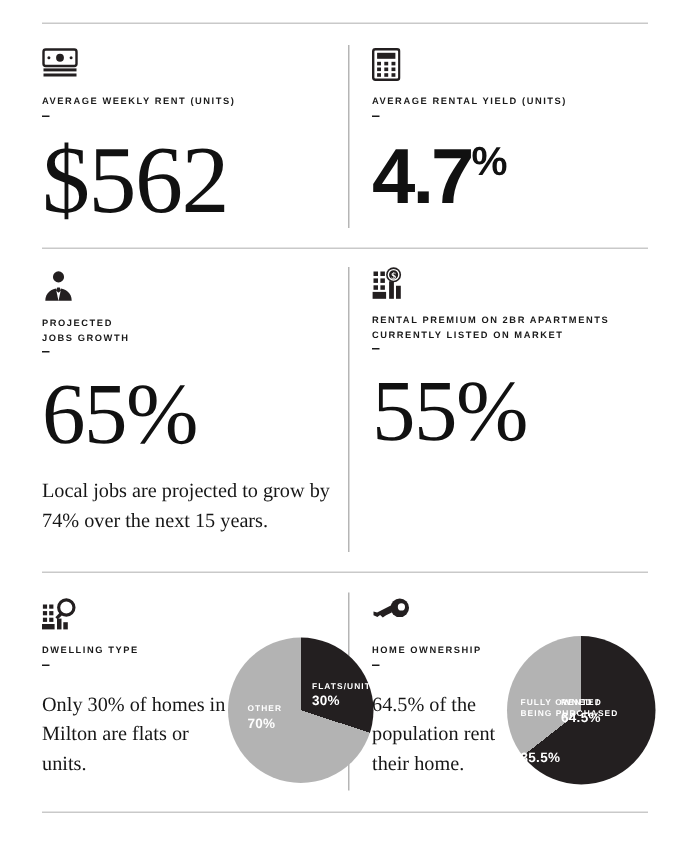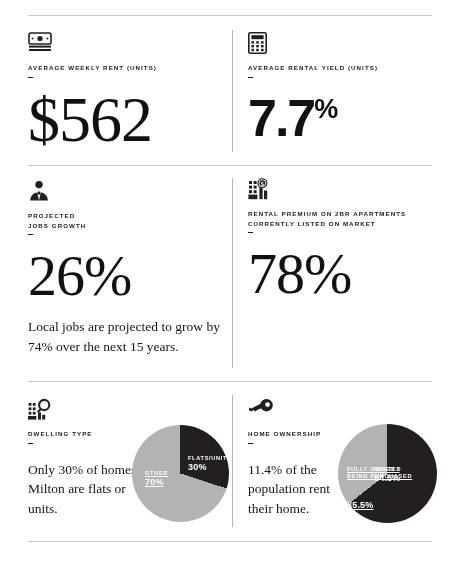--- a/index.html
+++ b/index.html
@@ -88,21 +88,21 @@
   .pie{border-radius:50%;position:relative;}
   .pie-label{
     position:absolute;
     font-family:"Liberation Sans", sans-serif;
     font-weight:bold;
     text-transform:uppercase;
     line-height:1.25;
   }
   .pie-label .pct{display:block;font-size:9px;letter-spacing:.2px;}
   .pie-label .nm{display:block;font-size:5.6px;letter-spacing:.7px;}
-  .lbl-light{color:#ffffff;text-decoration:underline;}
+  .lbl-light{color:#ffffff;}
   .lbl-dark{color:#ffffff;}
 </style>
 </head>
 <body>
 
 <div class="sheet">
 
   <div class="hrule r0"></div>
   <div class="hrule r1"></div>
   <div class="hrule r2"></div>
@@ -140,37 +140,37 @@
         <rect x="8.2" y="13" width="2.6" height="2.4" fill="#231f20"></rect>
         <rect x="13" y="13" width="2.6" height="2.4" fill="#231f20"></rect>
         <rect x="3.4" y="16.8" width="2.6" height="2.4" fill="#231f20"></rect>
         <rect x="8.2" y="16.8" width="2.6" height="2.4" fill="#231f20"></rect>
         <rect x="13" y="16.8" width="2.6" height="2.4" fill="#231f20"></rect>
       </svg>
     </span>
     <p class="kicker">Average rental yield (units)</p>
     <div class="dash"></div>
     <p class="stat-sans">
-      <span>7.7</span><span class="sup">%</span>
+      <span>4.7</span><span class="sup">%</span>
     </p>
   </div>
 
   <div class="cell c-ml">
     <span class="icon">
       <svg width="22" height="22" viewBox="0 0 22 22">
         <circle cx="11" cy="4.6" r="3.7" fill="#231f20"></circle>
         <path d="M2.2 20.5c0-5 3.9-8.3 8.8-8.3s8.8 3.3 8.8 8.3z" fill="#231f20"></path>
         <path d="M9.1 11.6h3.8l-1.9 9z" fill="#ffffff"></path>
         <path d="M10.15 11.6h1.7l.85 2-1.7 1.5-1.7-1.5z" fill="#231f20"></path>
       </svg>
     </span>
     <p class="kicker" style="white-space:pre-line;">Projected
 jobs growth</p>
     <div class="dash"></div>
-    <p class="stat-serif stat-pct">26%</p>
+    <p class="stat-serif stat-pct">65%</p>
     <p class="body-serif">Local jobs are projected to grow by 74% over the next 15 years.</p>
   </div>
 
   <div class="cell c-mr">
     <span class="icon">
       <svg width="24" height="22" viewBox="0 0 24 22">
         <rect x="1" y="3" width="3" height="3" fill="#231f20"></rect>
         <rect x="5.6" y="3" width="3" height="3" fill="#231f20"></rect>
         <rect x="1" y="7.6" width="3" height="3" fill="#231f20"></rect>
         <rect x="5.6" y="7.6" width="3" height="3" fill="#231f20"></rect>
@@ -179,21 +179,21 @@
         <rect x="0.4" y="16.6" width="9" height="4.6" fill="#231f20"></rect>
         <rect x="11.4" y="9.5" width="3.2" height="11.7" fill="#231f20"></rect>
         <rect x="16" y="12.5" width="3.2" height="8.7" fill="#231f20"></rect>
         <circle cx="14.4" cy="5.2" r="5" fill="#231f20"></circle>
         <circle cx="14.4" cy="5.2" r="3.5" fill="none" stroke="#ffffff" stroke-width="0.9"></circle>
         <text x="14.4" y="7.9" font-family="Liberation Serif, serif" font-size="6.4" font-weight="bold" fill="#ffffff" text-anchor="middle">$</text>
       </svg>
     </span>
     <p class="kicker">Rental premium on 2BR apartments currently listed on market</p>
     <div class="dash"></div>
-    <p class="stat-serif stat-pct">78%</p>
+    <p class="stat-serif stat-pct">55%</p>
   </div>
 
   <div class="cell c-bl" style="width:130px;">
     <span class="icon">
       <svg width="24" height="22" viewBox="0 0 24 22">
         <rect x="0.6" y="5" width="2.8" height="2.8" fill="#231f20"></rect>
         <rect x="4.8" y="5" width="2.8" height="2.8" fill="#231f20"></rect>
         <rect x="0.6" y="9.4" width="2.8" height="2.8" fill="#231f20"></rect>
         <rect x="4.8" y="9.4" width="2.8" height="2.8" fill="#231f20"></rect>
         <rect x="0.6" y="13.8" width="2.8" height="2.8" fill="#231f20"></rect>
@@ -203,21 +203,21 @@
         <rect x="14.2" y="16.8" width="3" height="4.8" fill="#231f20"></rect>
         <circle cx="16.2" cy="7" r="5.1" fill="none" stroke="#231f20" stroke-width="2.1"></circle>
         <rect x="10.2" y="10.3" width="2.2" height="4.6" transform="rotate(45 11.3 12.6)" fill="#231f20"></rect>
       </svg>
     </span>
     <p class="kicker">Dwelling type</p>
     <div class="dash"></div>
     <p class="body-serif" style="margin-top:16px;">Only 30% of homes in Milton are flats or units.</p>
   </div>
 
-  <div class="pie-wrap" style="left:132px;top:425px;">
+  <div class="pie-wrap" style="left:152px;top:425px;">
     <div class="pie" style="width:97px;height:97px;background:conic-gradient(#231f20 0deg 108deg, #b3b3b3 108deg 360deg);">
       <div class="pie-label lbl-dark" style="left:56px;top:30px;">
         <span class="nm">Flats/units</span>
         <span class="pct">30%</span>
       </div>
       <div class="pie-label lbl-light" style="left:13px;top:45px;">
         <span class="nm">Other</span>
         <span class="pct">70%</span>
       </div>
     </div>
@@ -226,21 +226,21 @@
   <div class="cell c-br" style="width:96px;">
     <span class="icon">
       <svg width="26" height="20" viewBox="0 0 26 20">
         <circle cx="18.5" cy="7.2" r="6.2" fill="#231f20"></circle>
         <circle cx="19.6" cy="6.6" r="2.4" fill="#ffffff"></circle>
         <path d="M13.2 5.4 L3.4 10.4 L1 9.6 L1 12.2 L3.6 13.4 L5.4 12 L7.2 13.6 L9.4 12.1 L13.2 10.3 Z" fill="#231f20"></path>
       </svg>
     </span>
     <p class="kicker">Home ownership</p>
     <div class="dash"></div>
-    <p class="body-serif" style="margin-top:16px;">11.4% of the population rent their home.</p>
+    <p class="body-serif" style="margin-top:16px;">64.5% of the population rent their home.</p>
   </div>
 
   <div class="pie-wrap" style="left:338px;top:424px;">
     <div class="pie" style="width:99px;height:99px;background:conic-gradient(#231f20 0deg 232deg, #b3b3b3 232deg 360deg);">
       <div class="pie-label lbl-dark" style="left:36px;top:42px;">
         <span class="nm">Rented</span>
         <span class="pct">64.5%</span>
       </div>
       <div class="pie-label lbl-light" style="left:9px;top:22px;white-space:pre-line;">
         <span class="nm">Fully owned /

